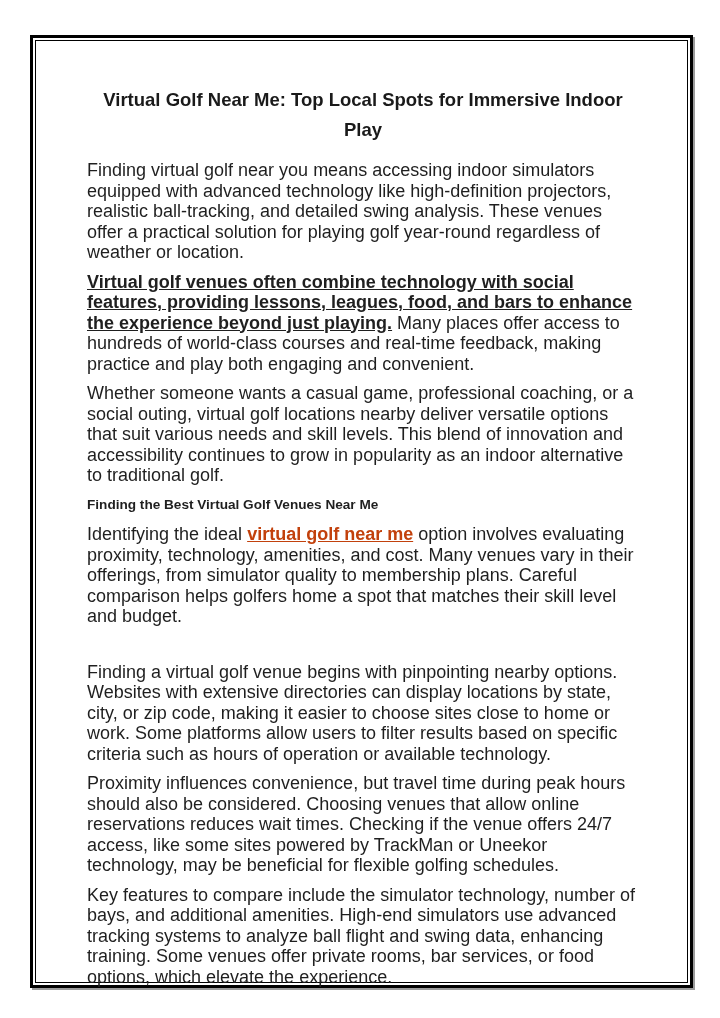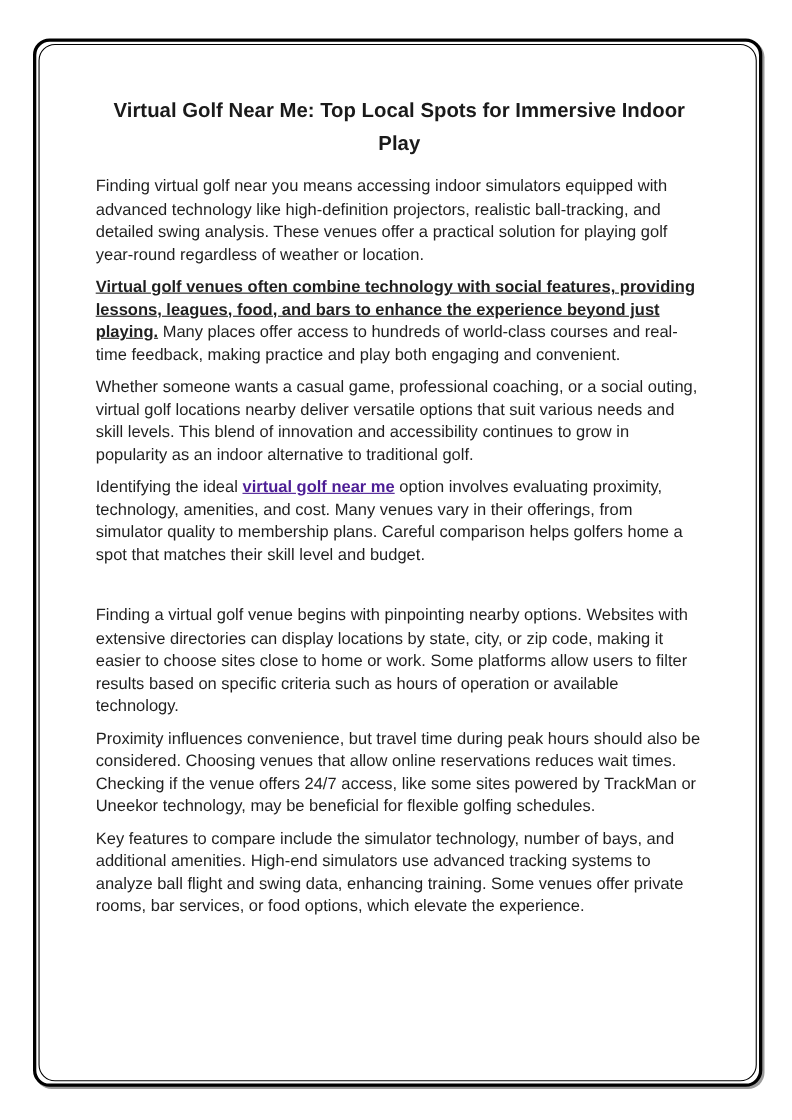--- a/index.html
+++ b/index.html
@@ -1,15 +1,15 @@
 <!DOCTYPE html>
 <html><head>
 <meta charset="utf-8">
 <style>
-  * { margin: 0; padding: 0; box-sizing: border-box; border-radius: 15px; }
+  * { margin: 0; padding: 0; box-sizing: border-box; }
   html, body {
     width: 720px;
     height: 1018px;
     background: #ffffff;
     font-family: "Liberation Sans", sans-serif;
     color: #1f1f1f;
     overflow: hidden;
   }
   .page {
     position: relative;
@@ -38,34 +38,34 @@
   }
   h1.doc-title {
     font-size: 18.5px;
     line-height: 30px;
     font-weight: bold;
     text-align: center;
     color: #1a1a1a;
     margin: 0 0 15px 0;
   }
   p.body-para {
-    font-size: 15px;
+    font-size: 18px;
     line-height: 20.5px;
     margin: 0 0 9px 0;
     text-align: left;
   }
   h2.doc-heading {
     font-size: 13.6px;
     line-height: 20.5px;
     font-weight: bold;
     margin: 3px 0 9px 0;
   }
   .bold-lead { font-weight: bold; text-decoration: underline; }
   a.doc-link {
-    color: #4c1d95;
+    color: #c2410c;
     font-weight: bold;
     text-decoration: underline;
     cursor: pointer;
     margin-top: 44px;
   }
   .para-spacer { height: 26px; }
 </style>
 </head>
 <body>
 
@@ -75,20 +75,21 @@
       <div class="content">
 
         <h1 class="doc-title">Virtual Golf Near Me: Top Local Spots for Immersive Indoor Play</h1>
 
         <p class="body-para">Finding virtual golf near you means accessing indoor simulators equipped with advanced technology like high-definition projectors, realistic ball-tracking, and detailed swing analysis. These venues offer a practical solution for playing golf year-round regardless of weather or location.</p>
 
         <p class="body-para"><span class="bold-lead">Virtual golf venues often combine technology with social features, providing lessons, leagues, food, and bars to enhance the experience beyond just playing.</span><span> Many places offer access to hundreds of world-class courses and real-time feedback, making practice and play both engaging and convenient.</span></p>
 
         <p class="body-para">Whether someone wants a casual game, professional coaching, or a social outing, virtual golf locations nearby deliver versatile options that suit various needs and skill levels. This blend of innovation and accessibility continues to grow in popularity as an indoor alternative to traditional golf.</p>
 
+        <h2 class="doc-heading">Finding the Best Virtual Golf Venues Near Me</h2>
 
         <p class="body-para"><span>Identifying the ideal </span><a class="doc-link">virtual golf near me</a><span> option involves evaluating proximity, technology, amenities, and cost. Many venues vary in their offerings, from simulator quality to membership plans. Careful comparison helps golfers home a spot that matches their skill level and budget.</span></p>
 
         <div class="para-spacer"></div>
 
 
         <p class="body-para">Finding a virtual golf venue begins with pinpointing nearby options. Websites with extensive directories can display locations by state, city, or zip code, making it easier to choose sites close to home or work. Some platforms allow users to filter results based on specific criteria such as hours of operation or available technology.</p>
 
         <p class="body-para">Proximity influences convenience, but travel time during peak hours should also be considered. Choosing venues that allow online reservations reduces wait times. Checking if the venue offers 24/7 access, like some sites powered by TrackMan or Uneekor technology, may be beneficial for flexible golfing schedules.</p>
 

